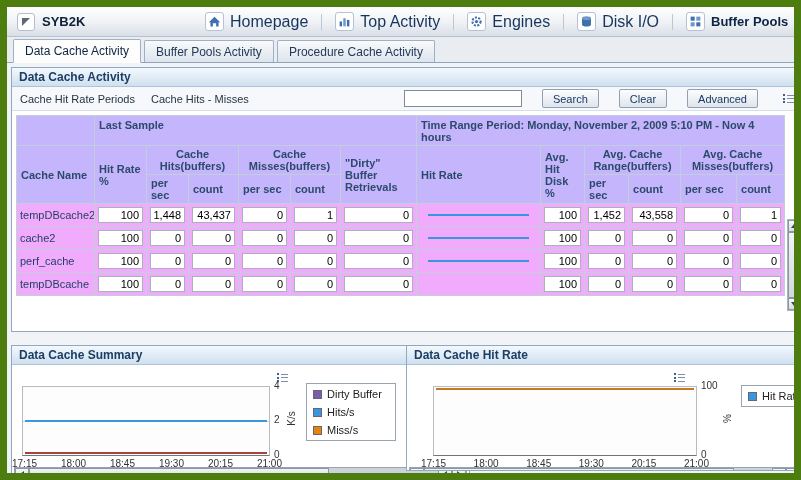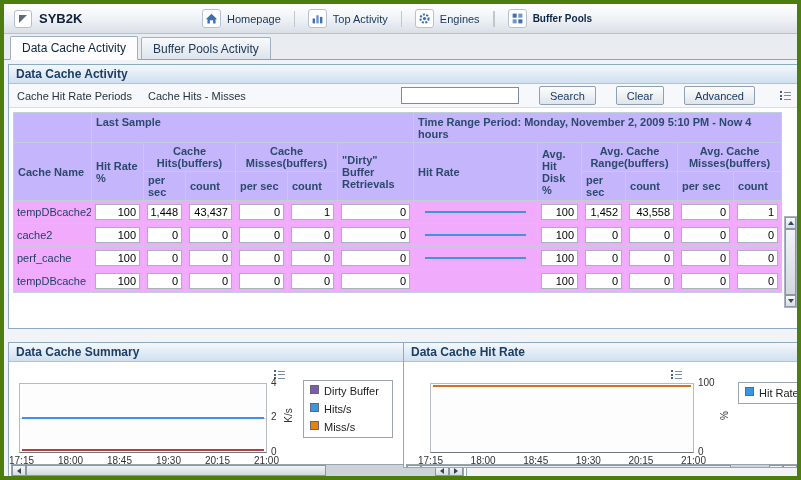--- a/index.html
+++ b/index.html
@@ -1,32 +1,32 @@
 <!DOCTYPE html>
 <html><head>
 <meta charset="utf-8">
 <style>
   * { margin:0; padding:0; box-sizing:border-box; }
   html,body { width:801px; height:480px; overflow:hidden; }
   body { font-family:"Liberation Sans", sans-serif; background:#ffffff; }
 
-  .window { position:relative; width:801px; height:480px; background:#f1f3f6; border:4px solid #4d7c0f; overflow:hidden; }
+  .window { position:relative; width:801px; height:480px; background:#f1f3f6; border:7px solid #4d7c0f; overflow:hidden; }
 
   
   .topbar { position:absolute; left:0; top:0; width:799px; height:30px;
     background:linear-gradient(#ffffff,#eef1f5 55%,#d9dfe7);
     border-bottom:1px solid #b9c2cc; display:flex; align-items:center; }
   .app-title { display:flex; align-items:center; gap:7px; padding-left:10px; width:185px; }
   .expand-btn { width:18px; height:18px; background:#fff; border:1px solid #b4bfcc; border-radius:3px; display:flex; align-items:center; justify-content:center; cursor:pointer; }
   .expand-tri { width:0; height:0; border-top:8px solid #5d6977; border-right:8px solid transparent; }
   .app-name { font-size:13px; font-weight:bold; color:#10203a; }
   .nav { display:flex; align-items:center; height:100%; }
   .nav-item { display:flex; align-items:center; gap:6px; padding:0 13px; cursor:pointer; height:100%; }
-  .nav-label { font-size:11px; color:#16355c; white-space:nowrap; }
-  .nav-item.active .nav-label { font-weight:bold; font-size:10px; color:#0d2545; }
+  .nav-label { font-size:16px; color:#16355c; white-space:nowrap; }
+  .nav-item.active .nav-label { font-weight:bold; font-size:13px; color:#0d2545; }
   .nav-sep { width:1px; height:16px; background:#bfc7cf; }
   .icon-box { width:19px; height:19px; background:#fff; border:1px solid #b4c2d4; border-radius:3px; display:flex; align-items:center; justify-content:center; flex:0 0 auto; }
 
   
   .tabstrip { position:absolute; left:0; top:30px; width:799px; height:26px; background:#e9edf2;
     border-bottom:1px solid #8fa3bb; display:flex; align-items:flex-end; padding-left:6px; gap:3px; }
   .tab { height:22px; padding:0 11px; display:flex; align-items:center; font-size:12px; color:#223a57;
     background:linear-gradient(#f8fafc,#dde4ec); border:1px solid #9fb0c4; border-bottom:none;
     border-radius:2px 2px 0 0; cursor:pointer; white-space:nowrap; }
   .tab.active { background:#fdfdfe; height:24px; margin-bottom:-1px; border-bottom:1px solid #fdfdfe; color:#10253f; }
@@ -84,21 +84,21 @@
   
   .chart-area { position:relative; width:100%; height:117px; }
   .plot { position:absolute; background:#fdfdfd; border:1px solid #b6bcc2; border-bottom-color:#70767c; }
   .gridline { position:absolute; left:0; right:0; border-top:1px dashed #cdd2d7; }
   .series-line { position:absolute; left:2px; right:2px; height:2px; }
   .ytick { position:absolute; font-size:10px; color:#333; white-space:nowrap; }
   .ylabel { position:absolute; font-size:10px; color:#333; transform:rotate(-90deg); transform-origin:center; }
   .xlabels { position:absolute; display:flex; justify-content:space-between; font-size:10px; color:#333; }
   .xlabels span { white-space:nowrap; }
   .legend { position:absolute; background:#fff; border:1px solid #9aa4ae; padding:4px 6px; display:flex; flex-direction:column; gap:6px; }
-  .legend-item { display:flex; align-items:flex-start; gap:5px; font-size:11px; color:#222; white-space:nowrap; }
+  .legend-item { display:flex; align-items:center; gap:5px; font-size:11px; color:#222; white-space:nowrap; }
   .swatch { width:9px; height:9px; border:1px solid #667; flex:0 0 auto; }
   .chart-menu { position:absolute; }
 </style>
 </head>
 <body>
 
 <div class="window">
 
   <div class="topbar">
     <div class="app-title">
@@ -131,38 +131,48 @@
       <div class="nav-item">
         <span class="icon-box">
           <svg width="13" height="13" viewBox="0 0 16 16">
               <circle cx="8" cy="8" r="5" fill="none" stroke="#3f6fae" stroke-width="2.6" stroke-dasharray="2.5 1.7"></circle>
               <circle cx="8" cy="8" r="2" fill="#3f6fae"></circle>
             </svg>
         </span>
         <span class="nav-label">Engines</span>
       </div>
       <div class="nav-sep"></div>
+      <div class="nav-item">
+        <span class="icon-box">
+          <svg width="13" height="13" viewBox="0 0 16 16">
+              <ellipse cx="8" cy="3.6" rx="5.5" ry="2.1" fill="#6f97c8"></ellipse>
+              <path d="M2.5 3.6 V12 c0 1.2 2.5 2.2 5.5 2.2 s5.5 -1 5.5 -2.2 V3.6 c0 1.2 -2.5 2.1 -5.5 2.1 s-5.5 -0.9 -5.5 -2.1 Z" fill="#3f6fae"></path>
+            </svg>
+        </span>
+        <span class="nav-label">Disk I/O</span>
+      </div>
       <div class="nav-sep"></div>
       <div class="nav-item active">
         <span class="icon-box">
           <svg width="13" height="13" viewBox="0 0 16 16">
               <rect x="2" y="2" width="5" height="5" fill="#3f6fae"></rect>
               <rect x="9" y="2" width="5" height="5" fill="#6f97c8"></rect>
               <rect x="2" y="9" width="5" height="5" fill="#6f97c8"></rect>
               <rect x="9" y="9" width="5" height="5" fill="#3f6fae"></rect>
             </svg>
         </span>
         <span class="nav-label">Buffer Pools</span>
       </div>
     </div>
   </div>
 
   <div class="tabstrip">
     <div class="tab active">Data Cache Activity</div>
     <div class="tab">Buffer Pools Activity</div>
+    <div class="tab">Procedure Cache Activity</div>
   </div>
 
   <div class="panel" id="activity-panel">
     <div class="panel-header">Data Cache Activity</div>
 
     <div class="toolbar">
       <span class="tb-link">Cache Hit Rate Periods</span>
       <span class="tb-link">Cache Hits - Misses</span>
       <input class="search-input" type="text" value="" style="">
       <button class="btn">Search</button>

